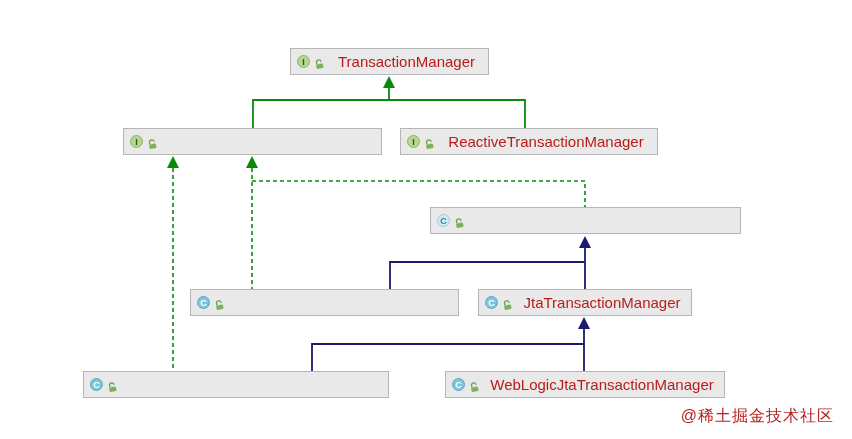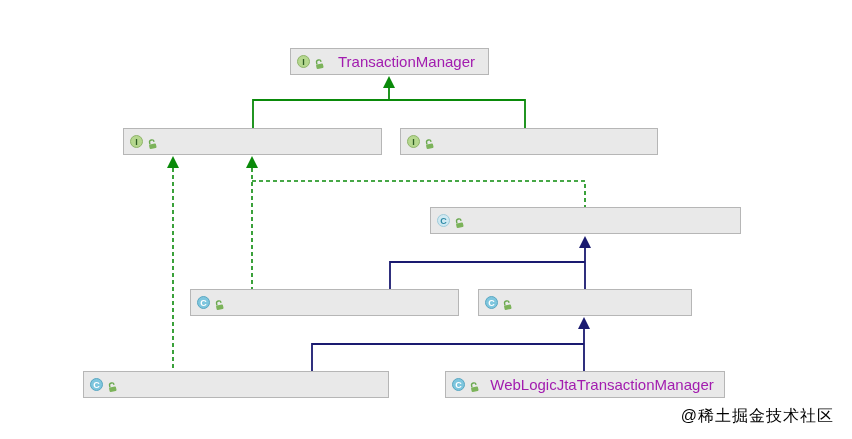--- a/index.html
+++ b/index.html
@@ -7,34 +7,34 @@
     position:relative;width:852px;height:439px;background:#ffffff;
     font-family:"Liberation Sans","DejaVu Sans",sans-serif;overflow:hidden;
   }
   #edges{position:absolute;left:0;top:0;width:852px;height:439px;}
   .node{
     position:absolute;height:25px;display:flex;align-items:center;
     background:#e9e9e9;border:1px solid #b6b6b6;padding:0 4px 0 6px;
     box-sizing:content-box;
   }
   .node .lbl{
-    flex:1;text-align:center;font-size:15px;color:#a21caf;
+    flex:1;text-align:center;font-size:15px;color:#b91c1c;
     white-space:nowrap;overflow:hidden;padding:0 2px;
   }
   .badge{
     width:13px;height:13px;border-radius:50%;flex:0 0 13px;
     font:bold 9px/13px "Liberation Sans",sans-serif;text-align:center;
     margin-right:3px;
   }
   .badge.iface{background:#b5d78e;border:1px solid #8fb46a;color:#2e5d23;box-sizing:border-box;}
   .badge.cls{background:#7ec6de;border:1px solid #5aa7c2;color:#ffffff;box-sizing:border-box;}
   .badge.abs{background:#cfe9f2;border:1px solid #9fcbda;color:#2f8aa5;box-sizing:border-box;}
   .keyicon{flex:0 0 12px;width:12px;height:12px;margin-right:4px;transform:rotate(-12deg);}
   .watermark{
-    position:absolute;right:18px;bottom:12px;font-size:16px;color:#000000;
+    position:absolute;right:18px;bottom:12px;font-size:16px;color:#b91c1c;
     font-family:"Liberation Sans",sans-serif;letter-spacing:1px;
   }
 </style>
 </head>
 <body>
 
 <div id="canvas">
 
   <svg id="edges" width="852" height="439" viewBox="0 0 852 439">
 
@@ -84,20 +84,21 @@
   </div>
 
   <div class="node" style="left:400px;top:128px;width:246px;">
     <span class="badge iface">I</span>
     <span class="keyicon">
       <svg width="12" height="12" viewBox="0 0 12 12">
           <path d="M3.5 6 V4.2 A2.3 2.3 0 0 1 8.1 4.2" fill="none" stroke="#6aa84f" stroke-width="1.4"></path>
           <rect x="2.4" y="6" width="7" height="4.6" rx="1" fill="#7cb35a"></rect>
         </svg>
     </span>
+    <span class="lbl">ReactiveTransactionManager</span>
   </div>
 
   <div class="node" style="left:430px;top:207px;width:299px;">
     <span class="badge abs">C</span>
     <span class="keyicon">
       <svg width="12" height="12" viewBox="0 0 12 12">
           <path d="M3.5 6 V4.2 A2.3 2.3 0 0 1 8.1 4.2" fill="none" stroke="#6aa84f" stroke-width="1.4"></path>
           <rect x="2.4" y="6" width="7" height="4.6" rx="1" fill="#7cb35a"></rect>
         </svg>
     </span>
@@ -114,20 +115,21 @@
   </div>
 
   <div class="node" style="left:478px;top:289px;width:202px;">
     <span class="badge cls">C</span>
     <span class="keyicon">
       <svg width="12" height="12" viewBox="0 0 12 12">
           <path d="M3.5 6 V4.2 A2.3 2.3 0 0 1 8.1 4.2" fill="none" stroke="#6aa84f" stroke-width="1.4"></path>
           <rect x="2.4" y="6" width="7" height="4.6" rx="1" fill="#7cb35a"></rect>
         </svg>
     </span>
+    <span class="lbl">JtaTransactionManager</span>
   </div>
 
   <div class="node" style="left:83px;top:371px;width:294px;">
     <span class="badge cls">C</span>
     <span class="keyicon">
       <svg width="12" height="12" viewBox="0 0 12 12">
           <path d="M3.5 6 V4.2 A2.3 2.3 0 0 1 8.1 4.2" fill="none" stroke="#6aa84f" stroke-width="1.4"></path>
           <rect x="2.4" y="6" width="7" height="4.6" rx="1" fill="#7cb35a"></rect>
         </svg>
     </span>

